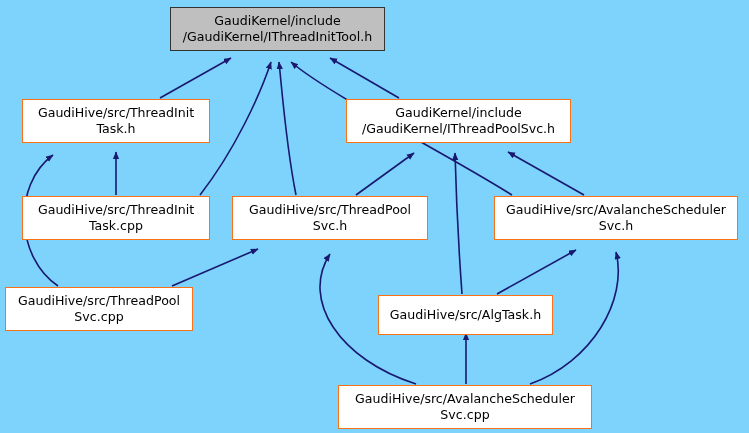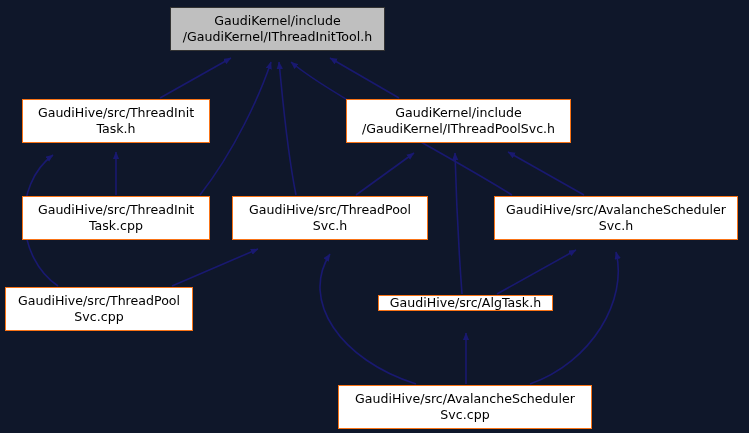--- a/index.html
+++ b/index.html
@@ -7,21 +7,21 @@
     padding: 0;
     background: #ffffff;
   }
   body {
     font-family: "DejaVu Sans", "Liberation Sans", sans-serif;
   }
   #diagram-root {
     position: relative;
     width: 749px;
     height: 433px;
-    background: #0f172a;
+    background: #7dd3fc;
     overflow: hidden;
   }
   #edge-layer {
     position: absolute;
     left: 0;
     top: 0;
     width: 749px;
     height: 433px;
     pointer-events: none;
   }
@@ -114,21 +114,21 @@
   <div class="node" style="left:494px; top:196px; width:244px; height:44px;">
     <span class="node-label">GaudiHive/src/AvalancheScheduler
 Svc.h</span>
   </div>
 
   <div class="node" style="left:5px; top:287px; width:188px; height:44px;">
     <span class="node-label">GaudiHive/src/ThreadPool
 Svc.cpp</span>
   </div>
 
-  <div class="node" style="left:378px; top:295px; width:175px; height:16px;">
+  <div class="node" style="left:378px; top:295px; width:175px; height:40px;">
     <span class="node-label">GaudiHive/src/AlgTask.h</span>
   </div>
 
   <div class="node" style="left:338px; top:385px; width:254px; height:44px;">
     <span class="node-label">GaudiHive/src/AvalancheScheduler
 Svc.cpp</span>
   </div>
 
 </div>
 

